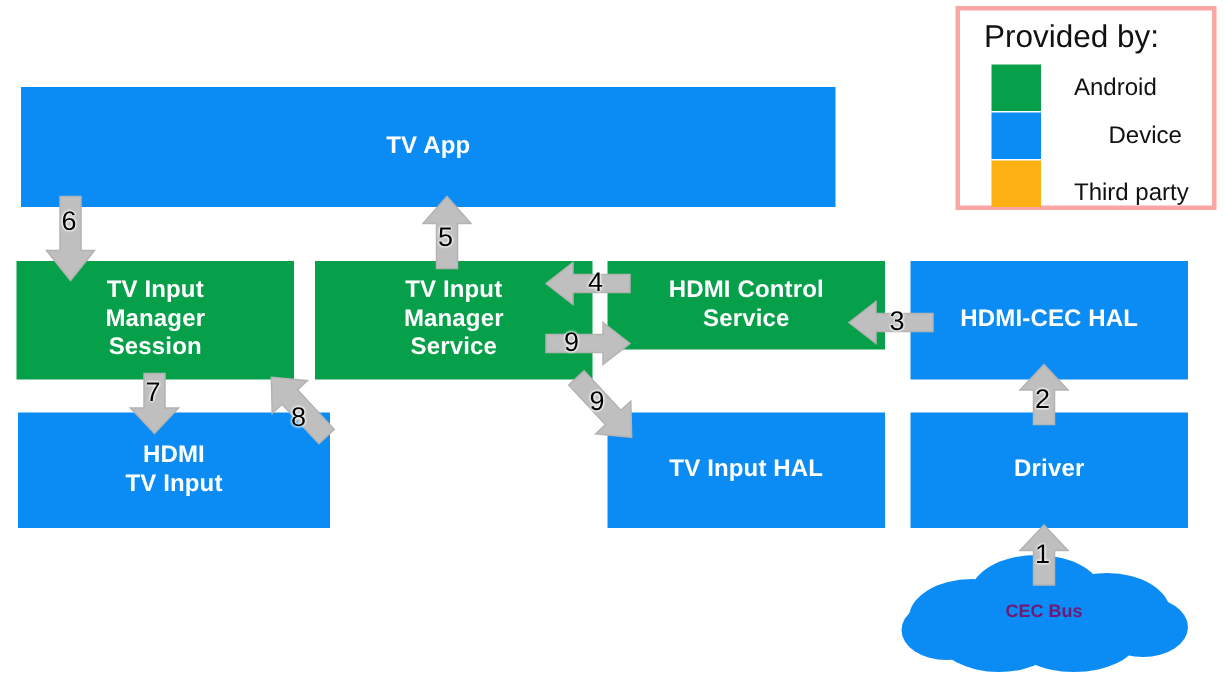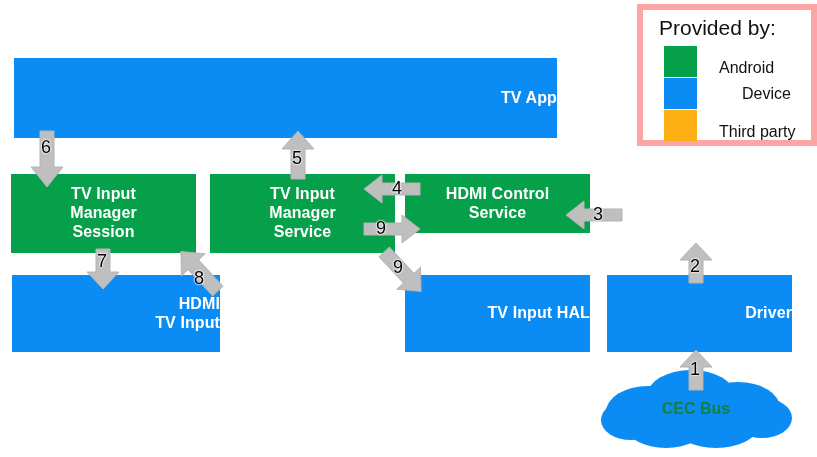--- a/index.html
+++ b/index.html
@@ -5,38 +5,38 @@
   html,body{margin:0;padding:0;background:#ffffff;}
   body{width:817px;height:457px;position:relative;overflow:hidden;
        font-family:"Liberation Sans", sans-serif;}
   #stage{position:absolute;left:0;top:0;width:817px;height:457px;}
 
   .box{position:absolute;display:flex;align-items:center;justify-content:center;
        text-align:center;color:#ffffff;font-weight:bold;font-size:16px;line-height:1.18;
        letter-spacing:.1px;}
   .box span{display:block;width:100%;white-space:pre-line;}
 
-  .blue{background:#0b8cf5;text-align:right;}
+  .blue{background:#0b8cf5;}
   .green{background:#07a04a;}
 
   .legend{position:absolute;left:637px;top:4px;width:168px;height:130px;
-          background:#ffffff;border:6px solid #fca5a5;box-shadow:0 0 0 0 #fff;}
+          background:#ffffff;border:3px solid #fca5a5;box-shadow:0 0 0 0 #fff;}
   .legend-title{position:absolute;left:16px;top:6px;font-size:21px;color:#111;}
   .legend-row{position:absolute;left:21px;display:flex;align-items:center;}
   .swatch{width:33px;height:31px;display:block;}
   .legend-label{margin-left:22px;font-size:16px;color:#111;white-space:nowrap;}
 
   .arrow{position:absolute;}
   .arrow svg{display:block;overflow:visible;}
   .arrow .num{position:absolute;font-size:18px;color:#000;font-weight:normal;
                text-shadow:0 0 2px #fff,0 0 2px #fff,0 0 2px #fff;}
 
   .cloud{position:absolute;}
   .cloud .cloud-label{position:absolute;width:100%;text-align:center;
-        color:#15803d;font-weight:bold;font-size:16px;}
+        color:#701a75;font-weight:bold;font-size:12px;}
 </style>
 </head>
 <body>
 
 <div id="stage">
 
   <div class="box blue" style="left:14px;top:58px;width:543px;height:80px;">
     <span>TV App</span>
   </div>
 
@@ -50,20 +50,23 @@
     <span>TV Input
 Manager
 Service</span>
   </div>
 
   <div class="box green" style="left:405px;top:174px;width:185px;height:59px;">
     <span>HDMI Control
 Service</span>
   </div>
 
+  <div class="box blue" style="left:607px;top:174px;width:185px;height:79px;">
+    <span>HDMI-CEC HAL</span>
+  </div>
 
   <div class="box blue" style="left:12px;top:275px;width:208px;height:77px;">
     <span>HDMI
 TV Input</span>
   </div>
 
   <div class="box blue" style="left:405px;top:275px;width:185px;height:77px;">
     <span>TV Input HAL</span>
   </div>
 
@@ -156,21 +159,21 @@
       <g transform="rotate(137 30 28)">
         <polygon points="30,0 46,18 37,18 37,54 23,54 23,18 14,18" fill="#bfbfbf" stroke="#b3b3b3" stroke-width="1"></polygon>
       </g>
     </svg>
     <div class="num" style="left:21px;top:14px;">9</div>
   </div>
 
   <div class="legend">
     <div class="legend-title">Provided by:</div>
 
-    <div class="legend-row" style="top:36px;align-items:flex-end;">
+    <div class="legend-row" style="top:36px;">
       <span class="swatch" style="background:#07a04a;"></span>
       <span class="legend-label">Android</span>
     </div>
 
     <div class="legend-row" style="top:68px;gap:23px;">
       <span class="swatch" style="background:#0b8cf5;"></span>
       <span class="legend-label">Device</span>
     </div>
 
     <div class="legend-row" style="top:100px;align-items:flex-end;">

